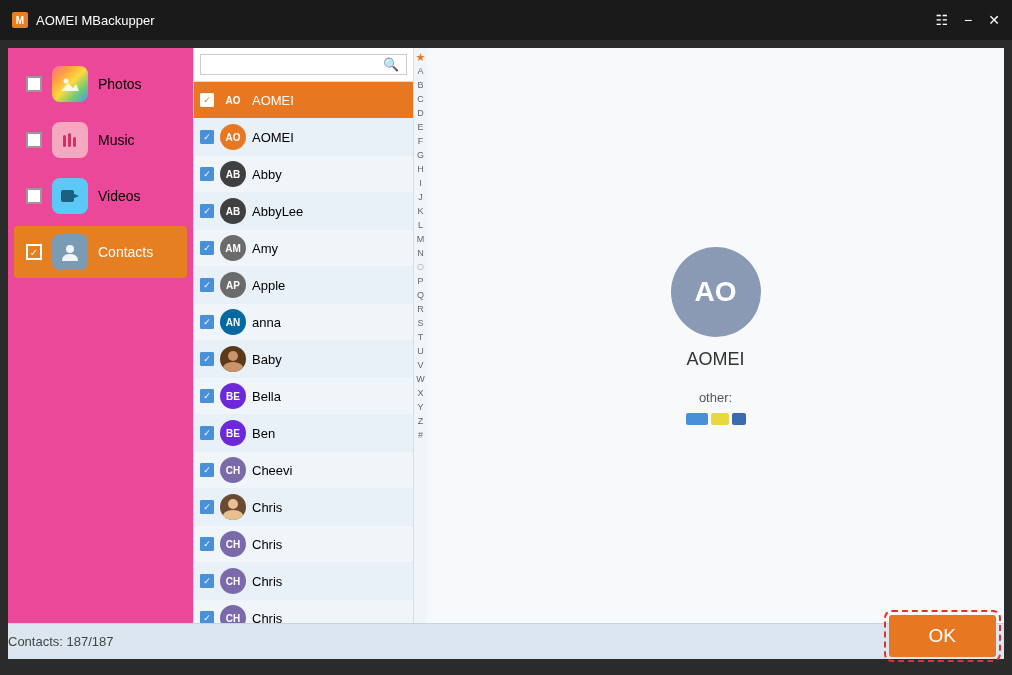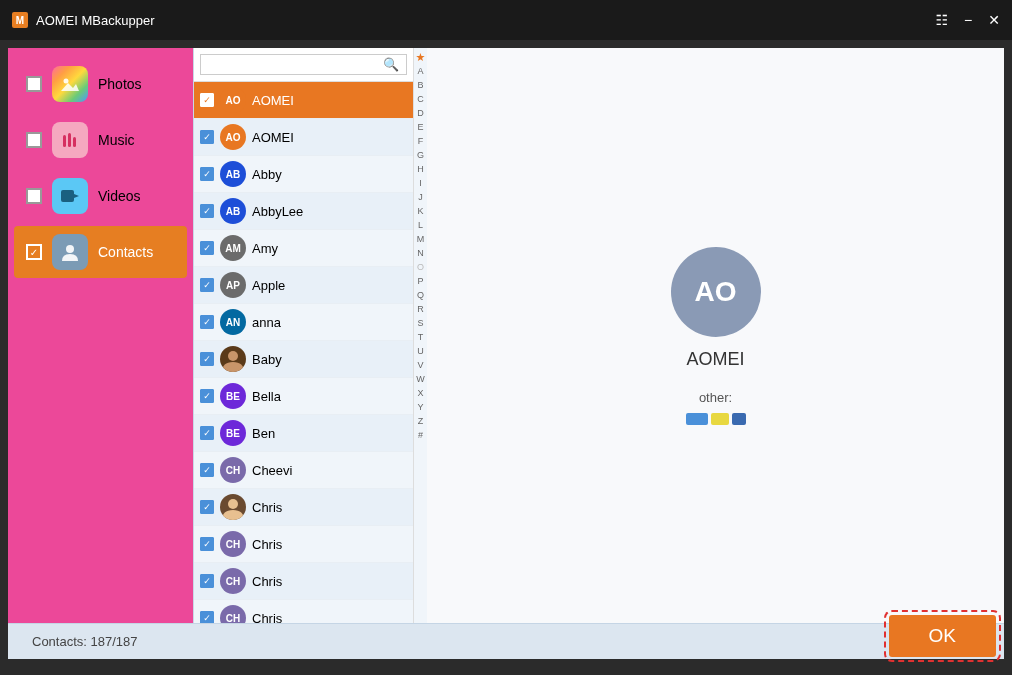--- a/index.html
+++ b/index.html
@@ -207,21 +207,21 @@
       align-items: center;
       justify-content: center;
       font-size: 10px;
       font-weight: bold;
       color: #fff;
       flex-shrink: 0;
       background: #888;
       overflow: hidden;
     }
     .contact-avatar.orange { background: #e87722; }
-    .contact-avatar.gray { background: #1d4ed8; }
+    .contact-avatar.gray { background: #404040; }
     .contact-avatar.dark-gray { background: #6b6b6b; }
     .contact-avatar.blue-gray { background: #0369a1; }
     .contact-avatar.teal { background: #6d28d9; }
     .contact-avatar.purple { background: #7a6aaa; }
     .contact-avatar.dark { background: #444; }
 
     .contact-name { flex: 1; }
 
     
     .alpha-index {
@@ -283,21 +283,21 @@
       gap: 3px;
     }
     .color-bar {
       height: 12px;
       border-radius: 2px;
     }
 
     
     .bottom-bar {
       background: #dce6f0;
-      padding: 6px 24px;
+      padding: 6px 0;
       display: flex;
       align-items: center;
       justify-content: space-between;
       border-top: 1px solid #c5d5e5;
       height: 36px;
     }
     .contacts-count {
       font-size: 13px;
       color: #444;
     }

